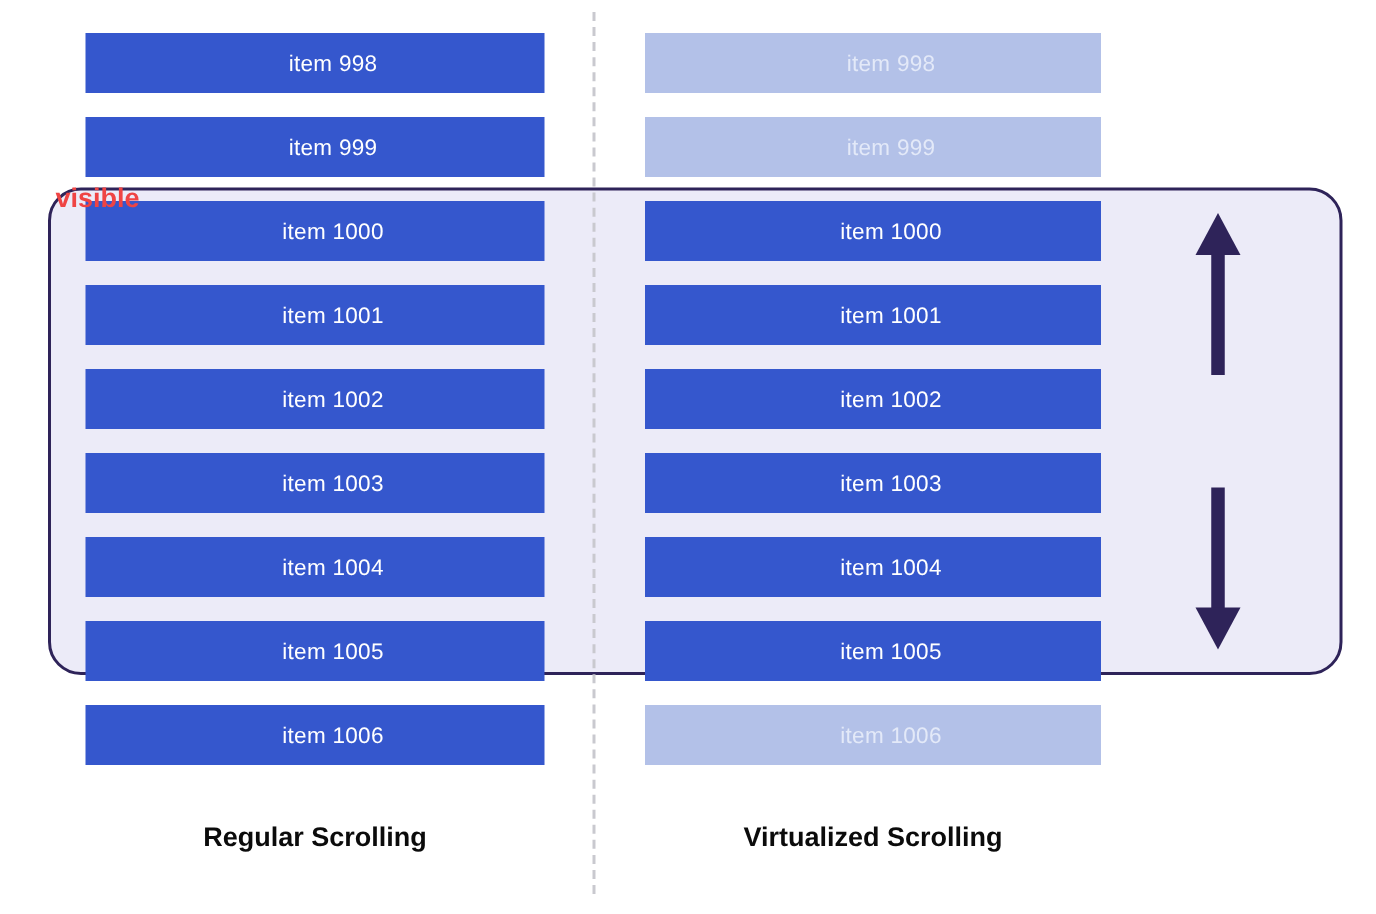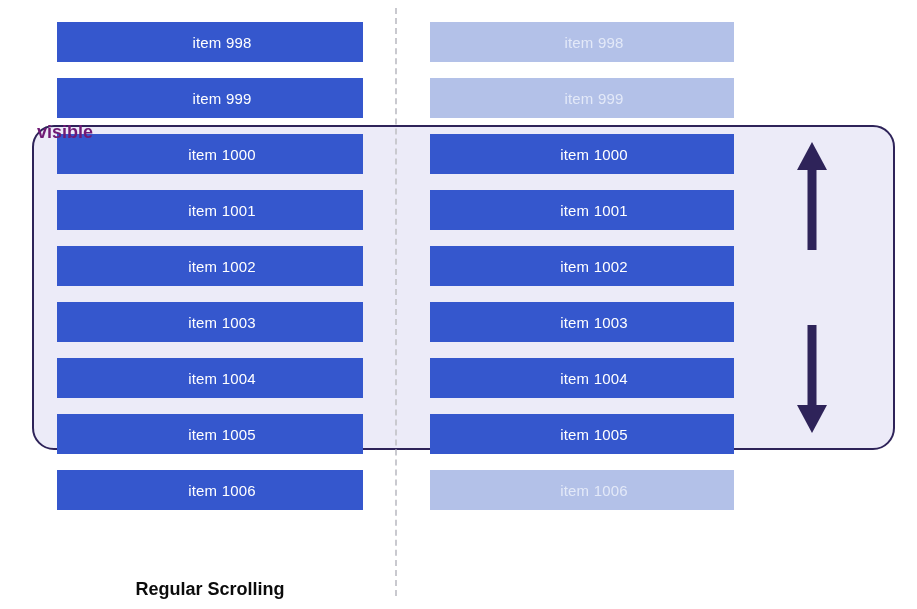--- a/index.html
+++ b/index.html
@@ -85,28 +85,28 @@
   }
   .vp-caption {
     position: absolute;
     left: 0;
     top: 122px;
     width: 130px;
     text-align: center;
     font-size: 18px;
     font-weight: bold;
     line-height: 1.22;
-    color: #701a75;
+    color: #ef4444;
     z-index: 5;
   }
 
   
   .col-caption {
     position: absolute;
-    top: 579px;
+    top: 548px;
     text-align: center;
     font-size: 18px;
     font-weight: bold;
     color: #0b0b0b;
     z-index: 4;
   }
   .col-caption.left  { left: 57px;  width: 306px; }
   .col-caption.right { left: 430px; width: 304px; }
 </style>
 </head>
@@ -152,14 +152,15 @@
         <polygon points="65,303 80,275 50,275"></polygon>
       </g>
     </svg>
   </div>
 
   <div class="vp-caption">
     <div>visible</div>
   </div>
 
   <div class="col-caption left">Regular Scrolling</div>
+  <div class="col-caption right">Virtualized Scrolling</div>
 
 </div>
 
 </body></html>

